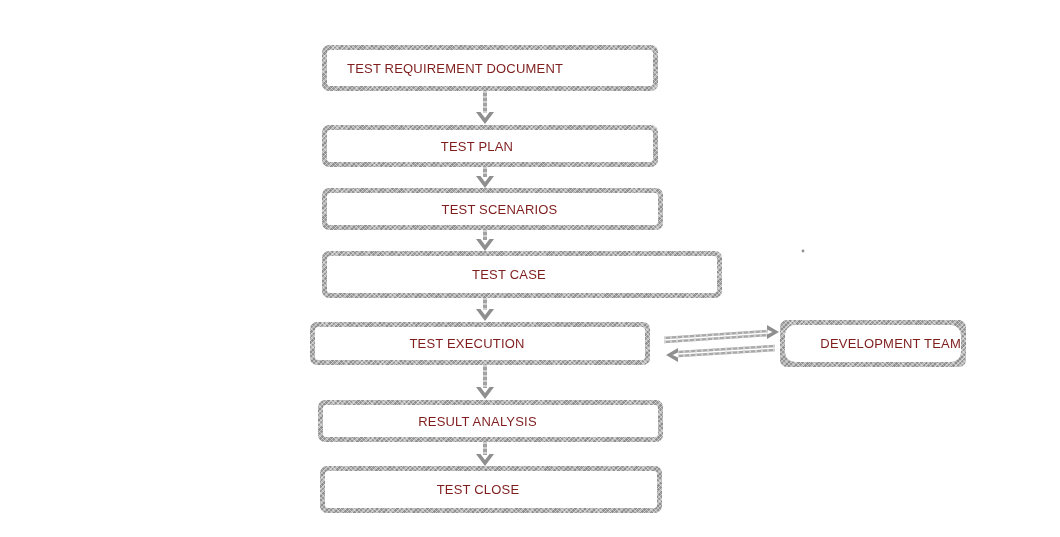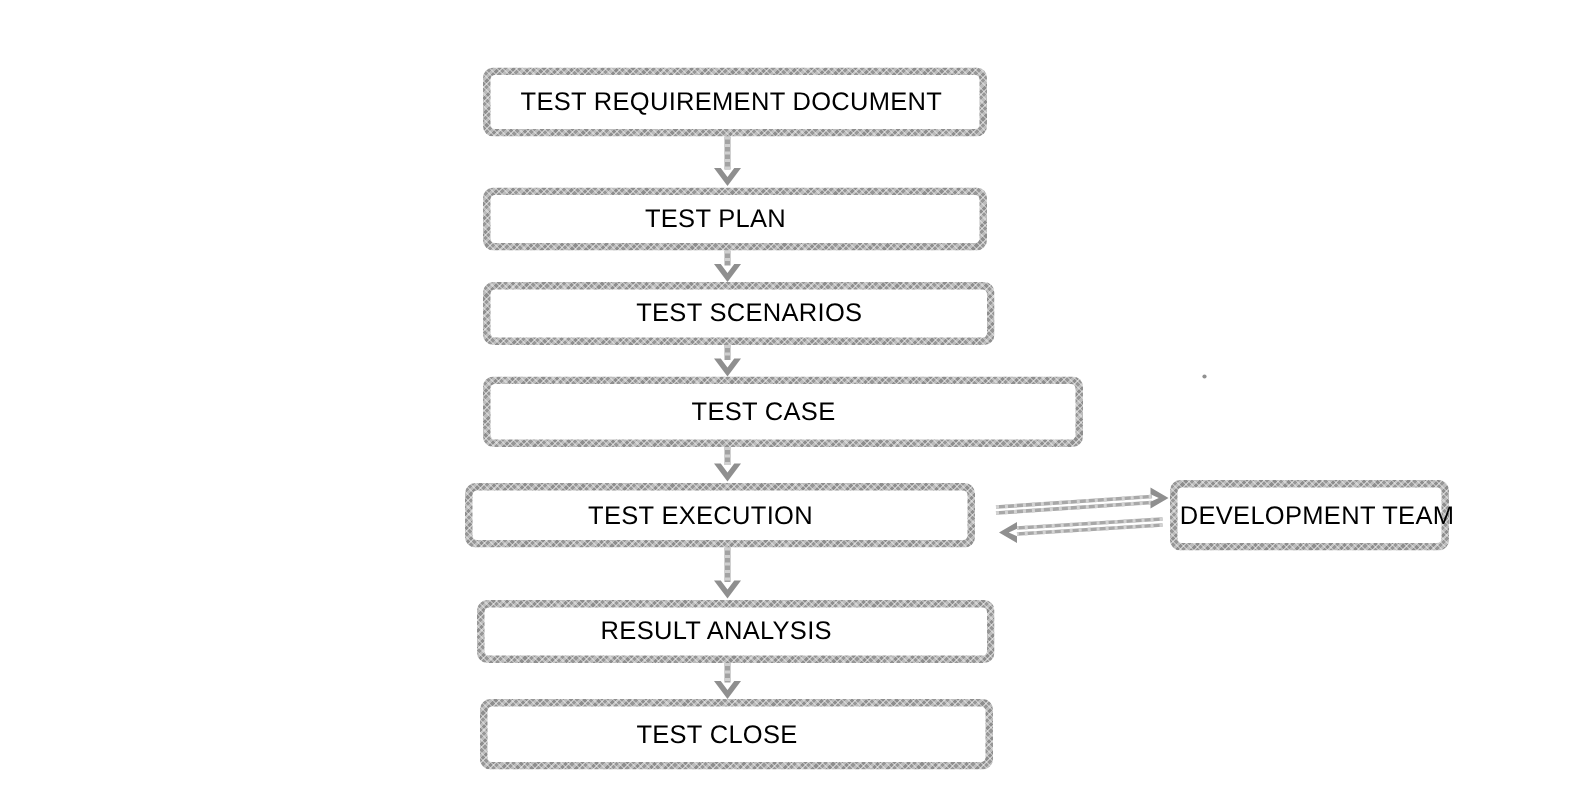--- a/index.html
+++ b/index.html
@@ -27,37 +27,37 @@
     width: 100%;
     height: 100%;
     background: #ffffff;
     border-radius: 3px;
     display: flex;
     align-items: center;
     justify-content: center;
     padding-left: 30px;
   }
   .node-label {
-    font-size: 17px;
-    color: #000000;
+    font-size: 13px;
+    color: #7f1d1d;
     letter-spacing: 0.2px;
     white-space: nowrap;
   }
 
   .n1 { left: 322px; top: 45px;  width: 336px; height: 46px; }
   .n2 { left: 322px; top: 125px; width: 336px; height: 42px; }
   .n3 { left: 322px; top: 188px; width: 341px; height: 42px; }
   .n4 { left: 322px; top: 251px; width: 400px; height: 47px; }
   .n5 { left: 310px; top: 322px; width: 340px; height: 43px; }
   .n6 { left: 318px; top: 400px; width: 345px; height: 42px; }
   .n7 { left: 320px; top: 466px; width: 342px; height: 47px; }
   .n8 { left: 780px; top: 320px; width: 186px; height: 47px; }
 
   .n1 .node-inner { justify-content: flex-start; padding-left: 20px; }
-  .n8 .node-inner { justify-content: center; padding-left: 10px; }
+  .n8 .node-inner { justify-content: flex-end; padding-left: 10px; border-radius: 10px; }
   .shift   { transform: translateX(-28px); }
   .shift-sm{ transform: translateX(-8px);  }
 
   svg.arrows {
     position: absolute;
     left: 0; top: 0;
     width: 1060px; height: 537px;
     pointer-events: none;
   }
   .shaft  { stroke: #a2a2a2; stroke-width: 4;   fill: none; }

